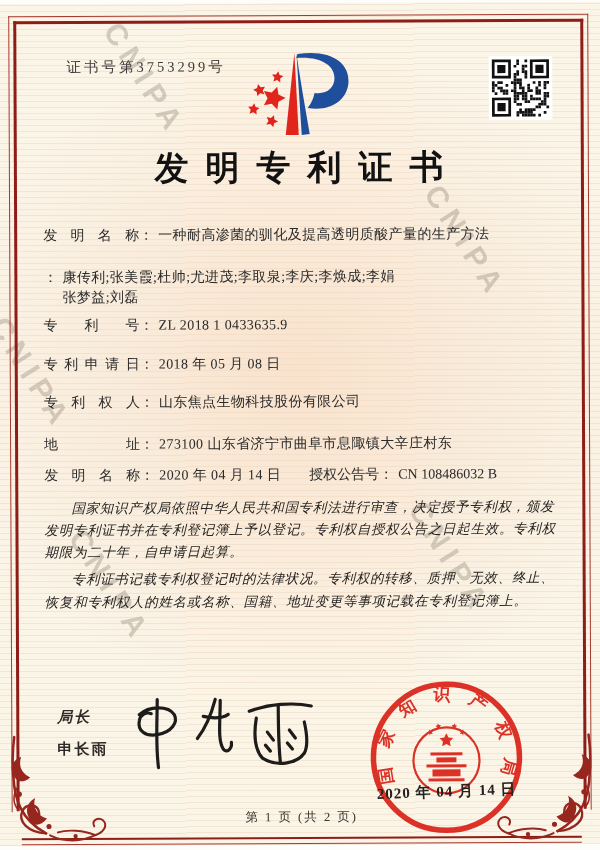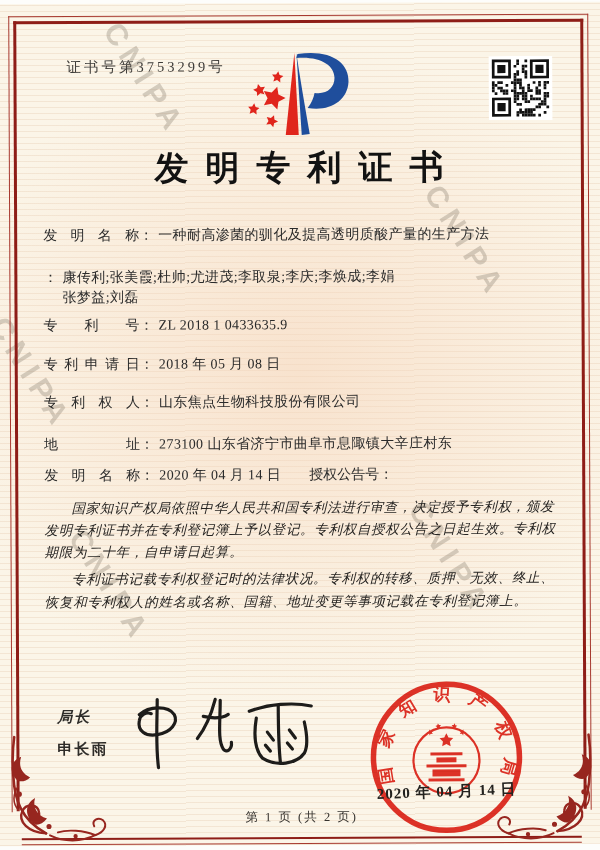--- a/index.html
+++ b/index.html
@@ -289,20 +289,21 @@
     <span class="val">273100 山东省济宁市曲阜市息陬镇大辛庄村东</span>
   </div>
 
   <div class="row" style="top:462px;position:absolute;">
     <span class="lbl">发明名称</span>
       <span class="colon">：</span>
     <span class="val" style="flex:none;">2020 年 04 月 14 日</span>
     <span class="pair2">
       <span class="lbl2">授权公告号</span>
         <span class="colon">：</span>
+      <span>CN 108486032 B</span>
     </span>
   </div>
 
   <div class="paras">
     <p>国家知识产权局依照中华人民共和国专利法进行审查，决定授予专利权，颁发发明专利证书并在专利登记簿上予以登记。专利权自授权公告之日起生效。专利权期限为二十年，自申请日起算。</p>
     <p>专利证书记载专利权登记时的法律状况。专利权的转移、质押、无效、终止、恢复和专利权人的姓名或名称、国籍、地址变更等事项记载在专利登记簿上。</p>
   </div>
 
   <div class="sig-title">局长</div>
   <div class="sig-name">申长雨</div>

